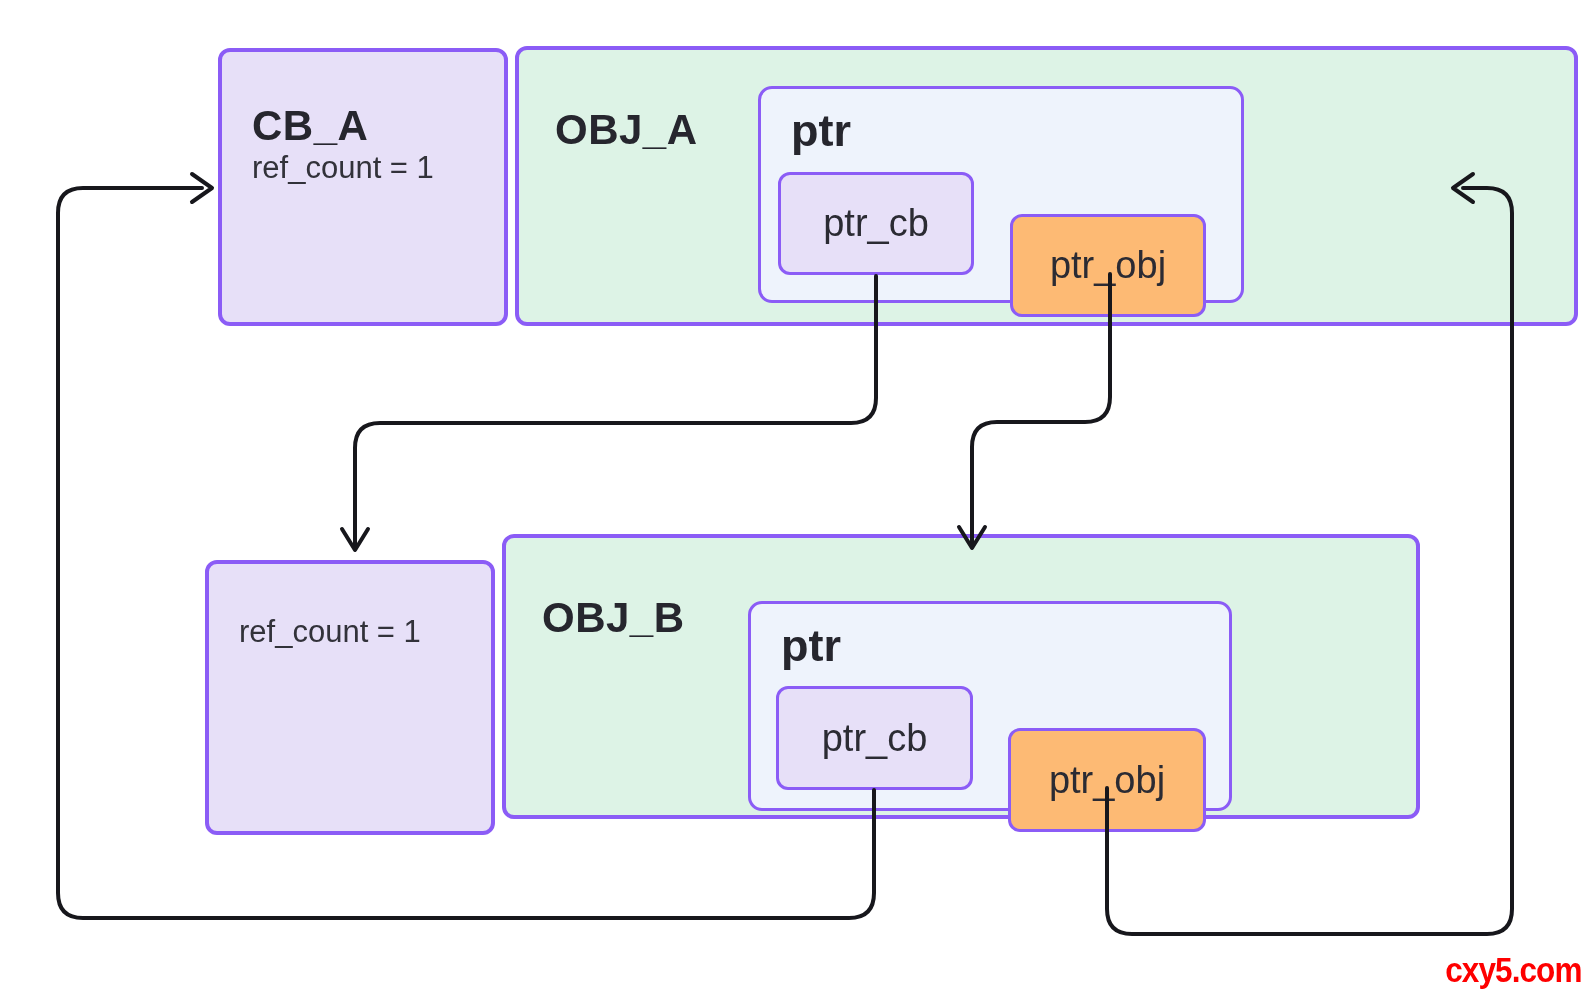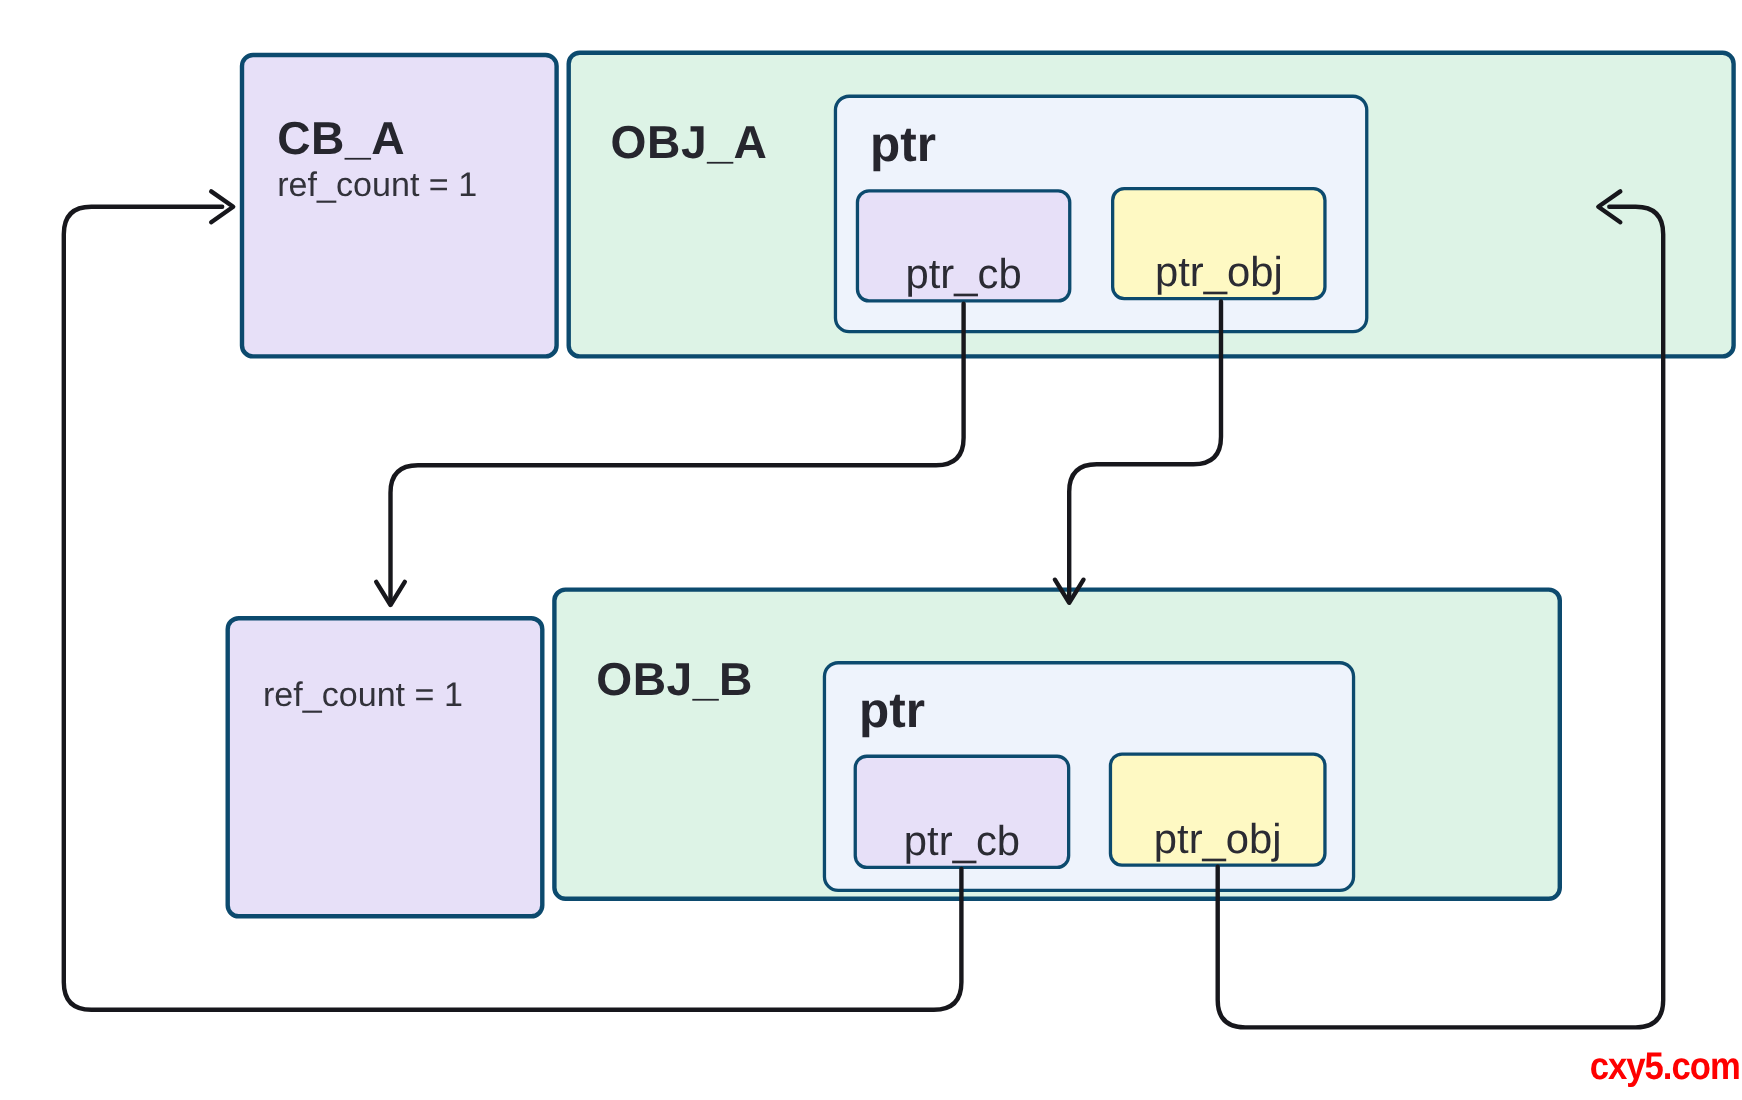--- a/index.html
+++ b/index.html
@@ -4,31 +4,31 @@
 <style>
   html,body{margin:0;padding:0;}
   body{
     width:1584px;height:1000px;position:relative;overflow:hidden;
     background:#ffffff;
     font-family:"Liberation Sans","DejaVu Sans",sans-serif;
     color:#26262e;
   }
   .node{
     position:absolute;box-sizing:border-box;
-    border:4px solid #0c4a6e;border-radius:12px;
+    border:4px solid #8b5cf6;border-radius:12px;
   }
   .cb{background:#e7e0f8;padding:50px 0 0 30px;}
   .obj{background:#ddf3e6;padding:56px 0 0 36px;}
   .ptrbox{background:#eef3fc;border-width:3.5px;border-radius:14px;padding:16px 0 0 30px;}
   .chip{
     background:#e7e0f8;border-width:3.5px;border-radius:12px;
-    display:flex;align-items:flex-end;justify-content:center;
+    display:flex;align-items:center;justify-content:center;
     font-size:38px;color:#2b2b33;
   }
-  .chip.green{background:#fef9c3;}
+  .chip.green{background:#fdba74;margin-top:44px;}
   .node-title{font-weight:bold;font-size:42px;letter-spacing:0.5px;color:#26262e;}
   .ptr-title{font-weight:bold;font-size:45px;color:#26262e;}
   .node-detail{font-size:31px;color:#32323a;}
   #edge-layer{position:absolute;left:0;top:0;width:1584px;height:1000px;z-index:5;pointer-events:none;}
   #edge-layer path{fill:none;stroke:#17171c;stroke-width:4;stroke-linecap:round;stroke-linejoin:round;}
   .watermark{
     position:absolute;right:2px;bottom:10px;z-index:6;
     font-size:35px;font-weight:bold;letter-spacing:-1px;
     color:#fe0000;transform:scaleX(0.9);transform-origin:right center;
   }

